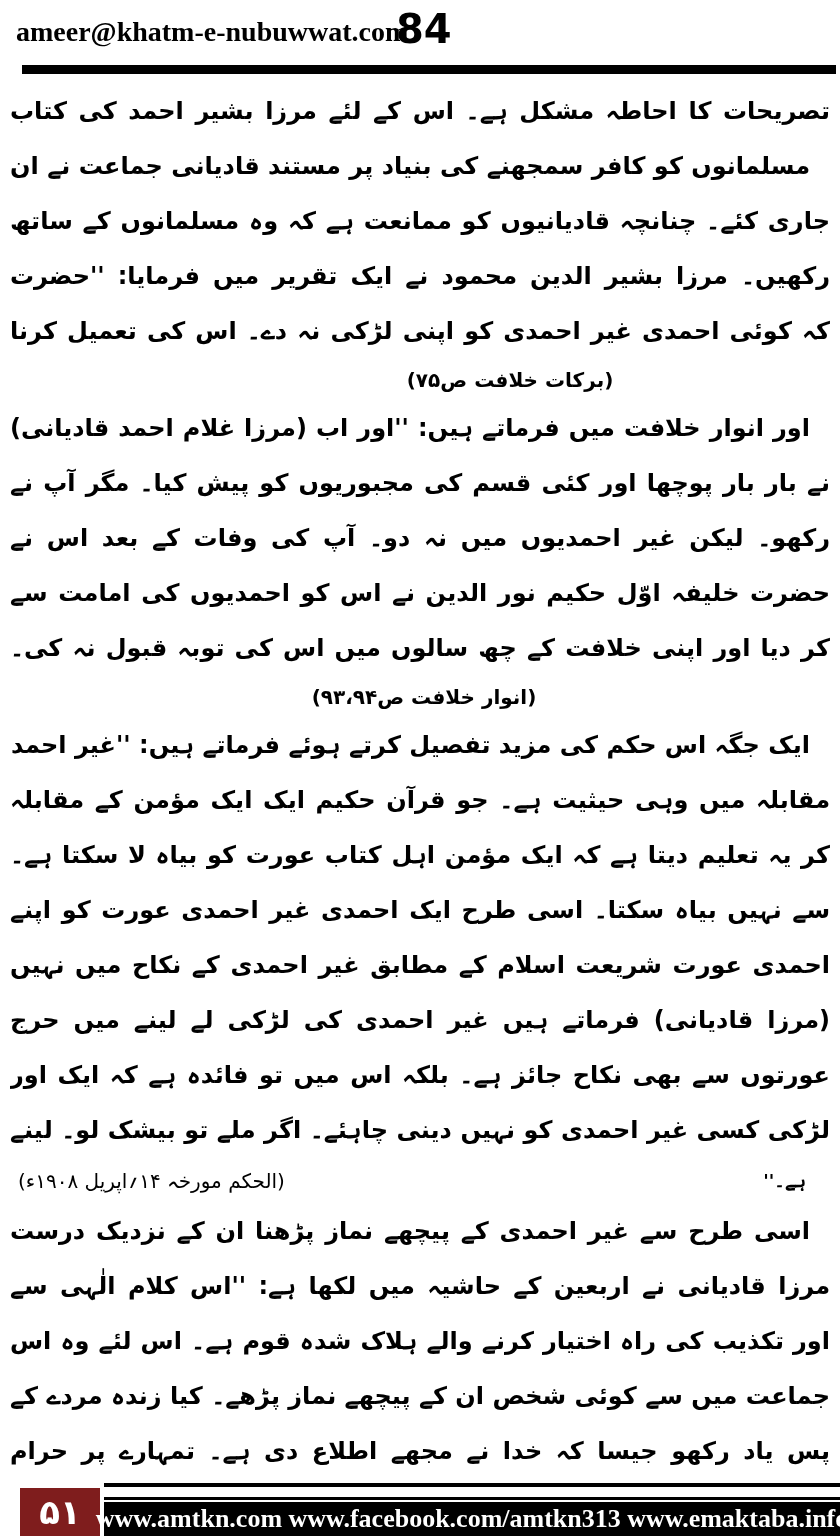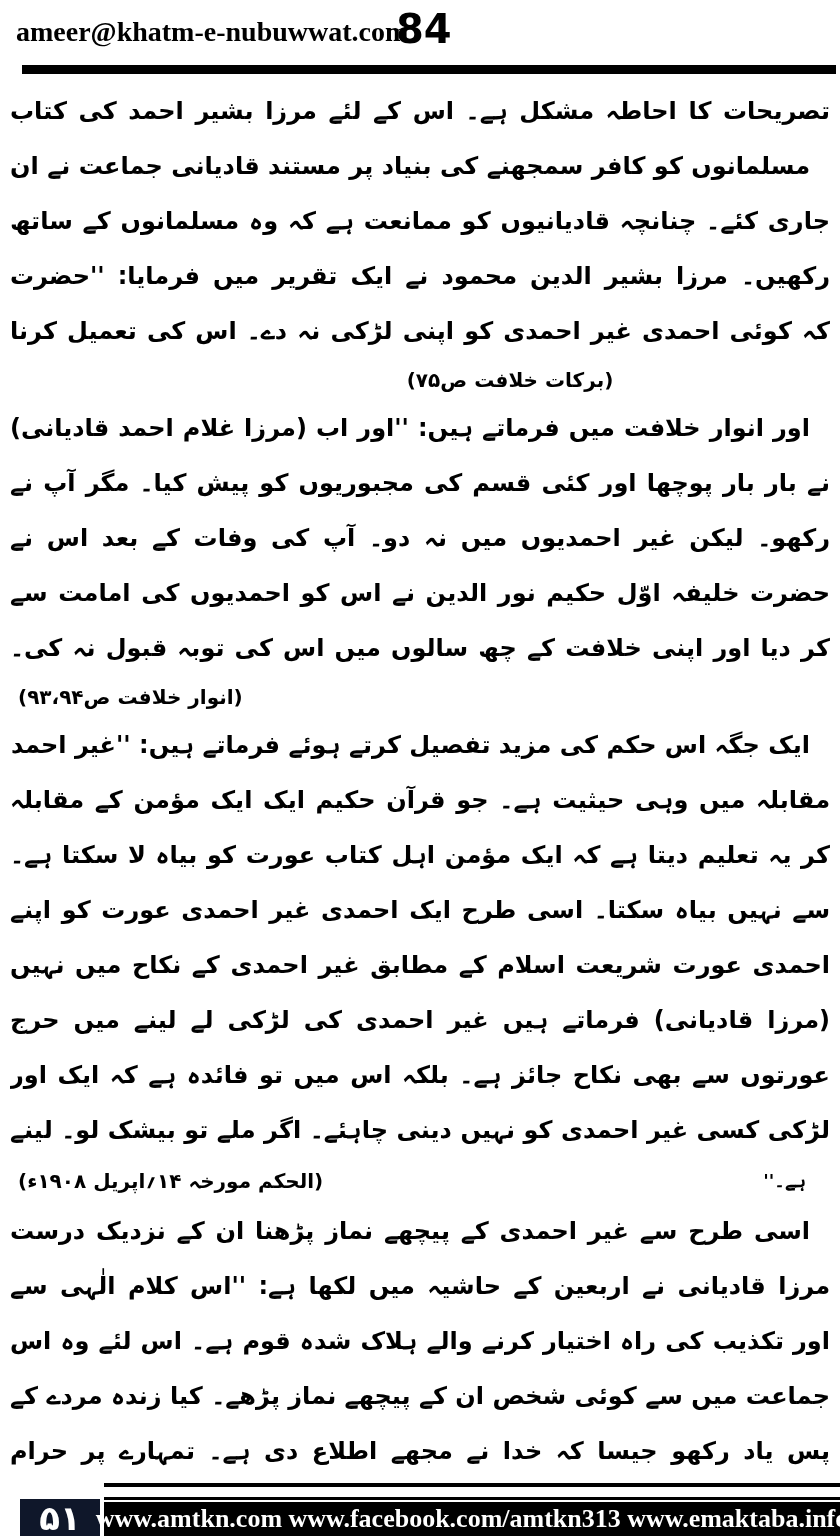--- a/index.html
+++ b/index.html
@@ -43,33 +43,33 @@
     white-space:normal;
     text-align:justify;text-align-last:justify;
   }
   .ind{padding-right:20px;}
   .cite{
     height:42px;line-height:42px;
     font-size:20px;font-weight:bold;
     direction:rtl;
   }
   .cite-center{text-align:center;padding-left:180px;}
-  .cite-left{text-align:left;padding-left:8px;}
+  .cite-left{text-align:center;padding-left:8px;}
   .mixed{
     height:46px;line-height:46px;
     display:flex;justify-content:space-between;align-items:center;
     padding-right:24px;padding-left:8px;
   }
   .qe{font-size:18px;font-weight:bold;}
-  .cite-inline{font-size:20px;font-weight:bold;}
+  .cite-inline{font-size:20px;font-weight:normal;}
   
   .footer{position:absolute;left:0;right:0;bottom:0;height:60px;}
   .footer-pagebox{
-    position:absolute;left:20px;bottom:4px;width:80px;height:37px;
-    background:#0f172a;color:#ffffff;
+    position:absolute;left:20px;bottom:4px;width:80px;height:48px;
+    background:#7f1d1d;color:#ffffff;
     display:flex;align-items:center;justify-content:center;
     font-size:34px;font-weight:bold;direction:rtl;
   }
   .footer-rules{
     position:absolute;left:104px;right:0;bottom:40px;height:10px;
     border-top:4px solid #000000;border-bottom:3px solid #000000;
   }
   .footer-bar{
     position:absolute;left:104px;right:0;bottom:4px;height:34px;
     background:#000000;color:#ffffff;

